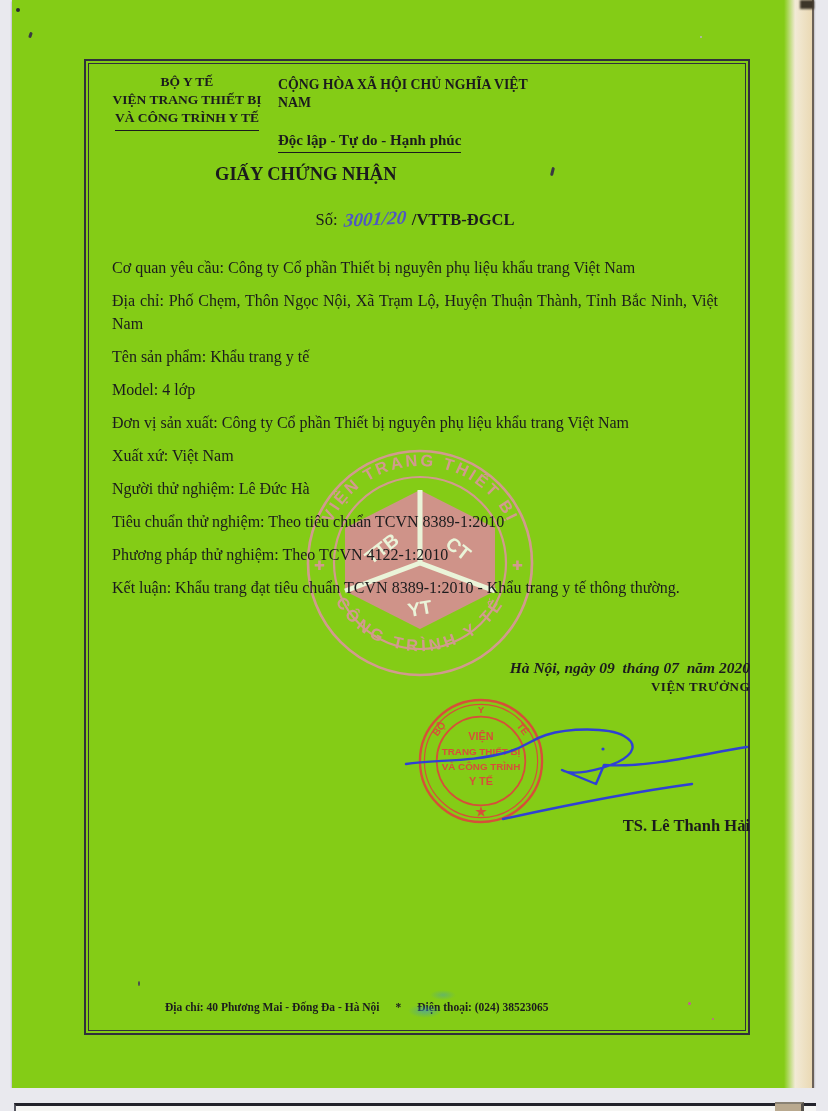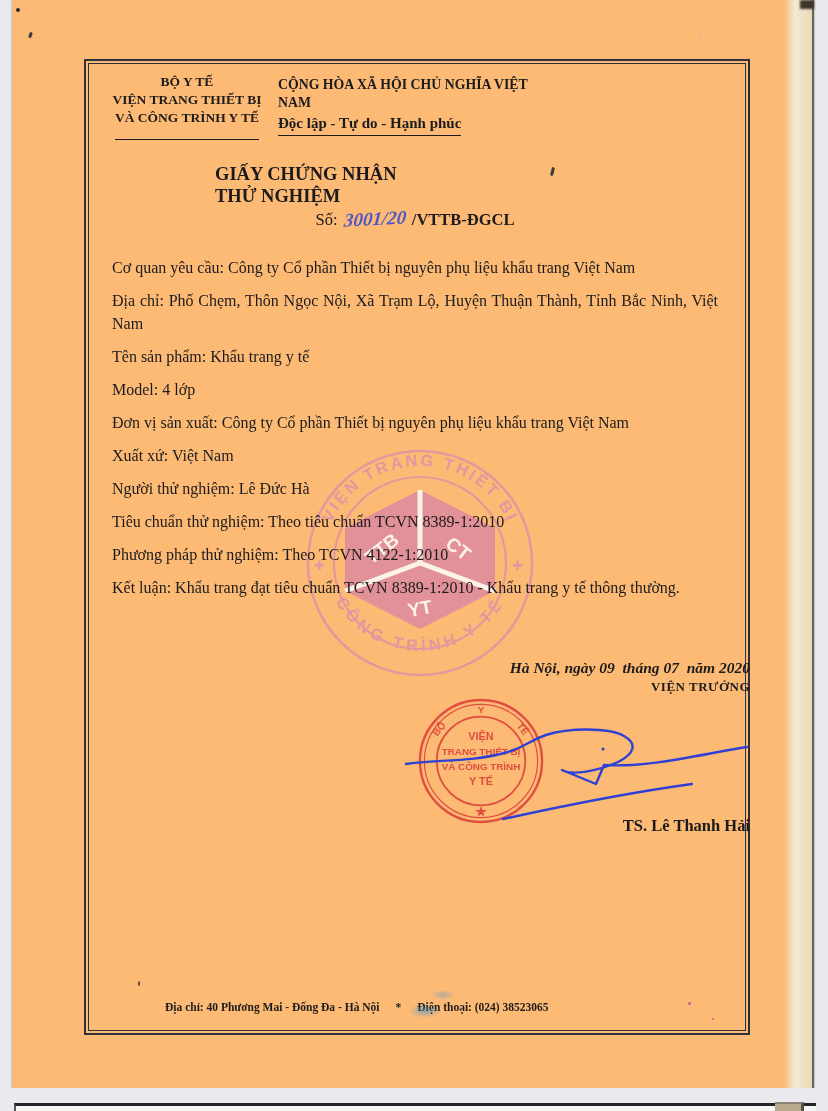--- a/index.html
+++ b/index.html
@@ -4,40 +4,40 @@
 <style>
   html,body{margin:0;padding:0;}
   body{
     width:828px;height:1111px;position:relative;overflow:hidden;
     background:#e9e9ee;
     font-family:"Liberation Serif", serif;
     color:#1b1b1d;
   }
   .page{
     position:absolute;left:12px;top:0;width:802px;height:1088px;
-    background:#fdba74;
+    background:#84cc16;
     box-shadow:0 1px 2px rgba(40,40,50,.45);
   }
   .page-edge{
     position:absolute;right:0;top:0;width:28px;height:100%;
     background:linear-gradient(90deg, rgba(240,232,210,0) 0%, #f2ead6 40%, #ead9b4 100%);
     border-right:2px solid #6b6157;
   }
   .edge-corner{position:absolute;right:0;top:0;width:14px;height:9px;background:#3d3529;filter:blur(1px);}
   .frame{
     position:absolute;left:72px;top:59px;width:662px;height:972px;
     border:2px solid #30303c;
   }
   .frame-inner{position:absolute;inset:2px;border:1px solid #30303c;width:auto;height:auto;}
   
   .hdr-left{position:absolute;left:85px;top:73px;width:180px;text-align:center;font-weight:bold;font-size:13.5px;line-height:18px;}
-  .hdr-left .u{display:inline-block;border-bottom:1.5px solid #1b1b1d;padding-bottom:12px;}
+  .hdr-left .u{display:inline-block;border-bottom:1.5px solid #1b1b1d;padding-bottom:3px;}
   .hdr-right{position:absolute;left:266px;top:76px;width:250px;text-align:left;font-weight:bold;}
   .hdr-right .l1{font-size:13.8px;line-height:18px;}
-  .hdr-right .l2{font-size:15px;margin-top:3px;}
+  .hdr-right .l2{font-size:15px;margin-top:20px;}
   .hdr-right .l2 span{display:inline-block;border-bottom:1.5px solid #1b1b1d;padding-bottom:3px;}
   
   .title{position:absolute;left:203px;top:163px;width:400px;font-weight:bold;font-size:18.5px;line-height:22px;}
   .so-line{position:absolute;left:203px;top:208px;width:400px;text-align:center;font-size:16.5px;}
   .so-hand{font-style:italic;font-weight:bold;font-size:19px;color:#4f58c4;display:inline-block;transform:rotate(-3deg) skewX(-8deg);margin:0 6px;}
   .so-suffix{font-weight:bold;}
   
   .fields{position:absolute;left:100px;top:256px;width:606px;font-size:16px;line-height:23px;text-align:justify;}
   .fields p{margin:0 0 10px 0;}
   .fields .lbl{font-weight:normal;}
@@ -76,21 +76,20 @@
     <div>VIỆN TRANG THIẾT BỊ</div>
     <div><span class="u">VÀ CÔNG TRÌNH Y TẾ</span></div>
   </div>
   <div class="hdr-right">
     <div class="l1">CỘNG HÒA XÃ HỘI CHỦ NGHĨA VIỆT NAM</div>
     <div class="l2"><span>Độc lập - Tự do - Hạnh phúc</span></div>
   </div>
 
   <div class="title">
     <div>GIẤY CHỨNG NHẬN</div>
-    <div>THỬ NGHIỆM</div>
   </div>
   <div class="so-line">
     <span>Số:</span><span class="so-hand">3001/20</span><span class="so-suffix">/VTTB-ĐGCL</span>
   </div>
 
   <svg class="watermark" viewBox="0 0 240 240">
     <circle cx="120" cy="120" r="112" fill="none" stroke="#e092a4" stroke-width="2.6"></circle>
     <circle cx="120" cy="120" r="86" fill="none" stroke="#e092a4" stroke-width="2.2"></circle>
     <defs>
       <path id="wmTop" d="M 23,120 A 97,97 0 0 1 217,120"></path>

